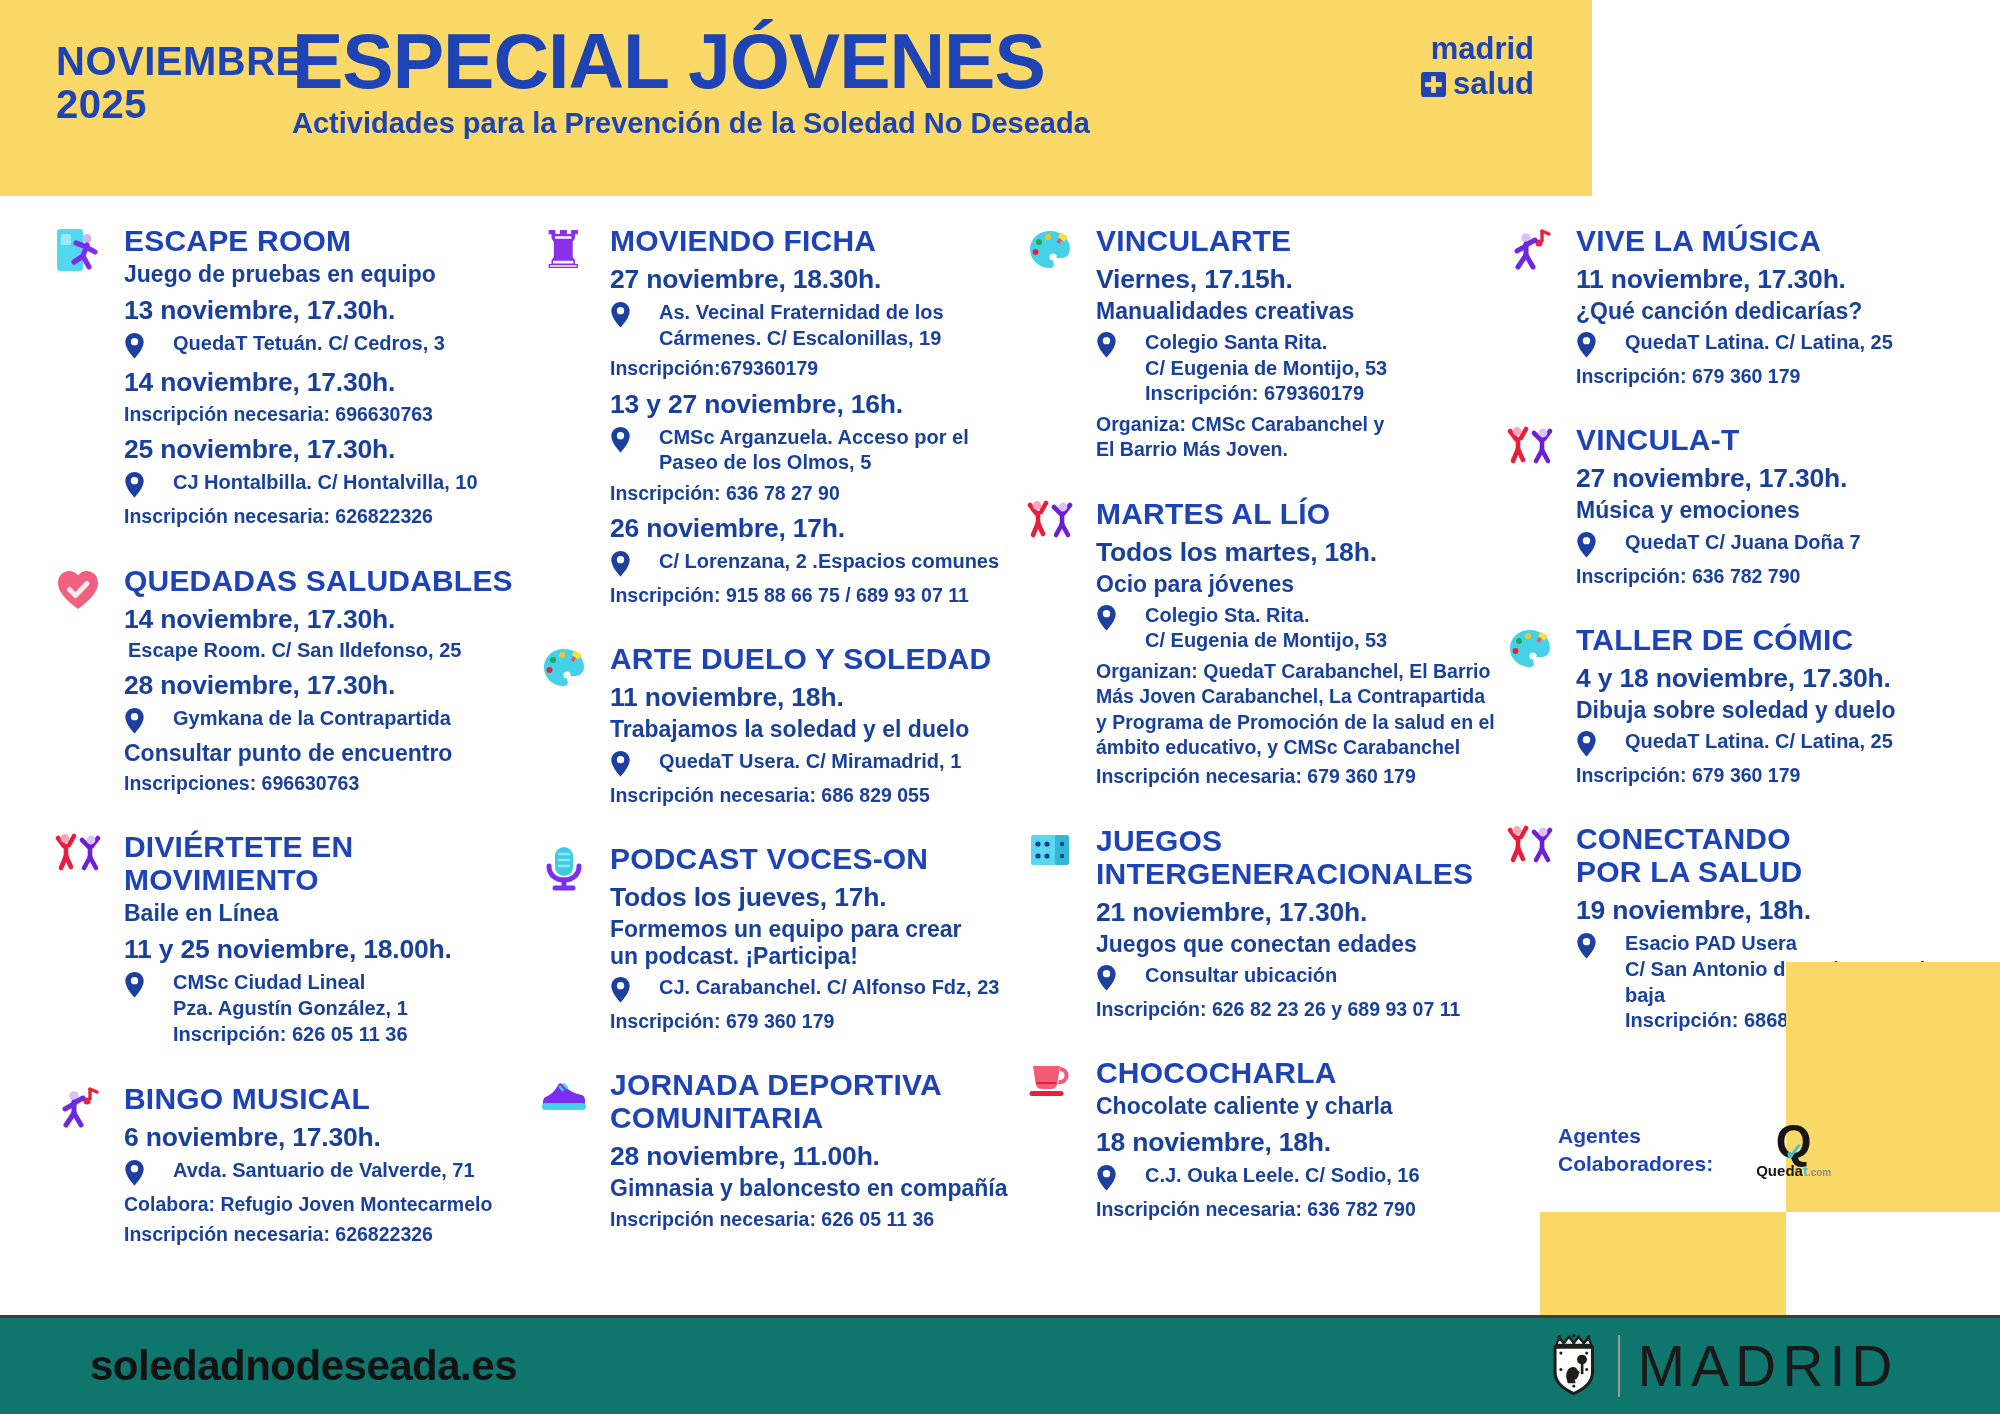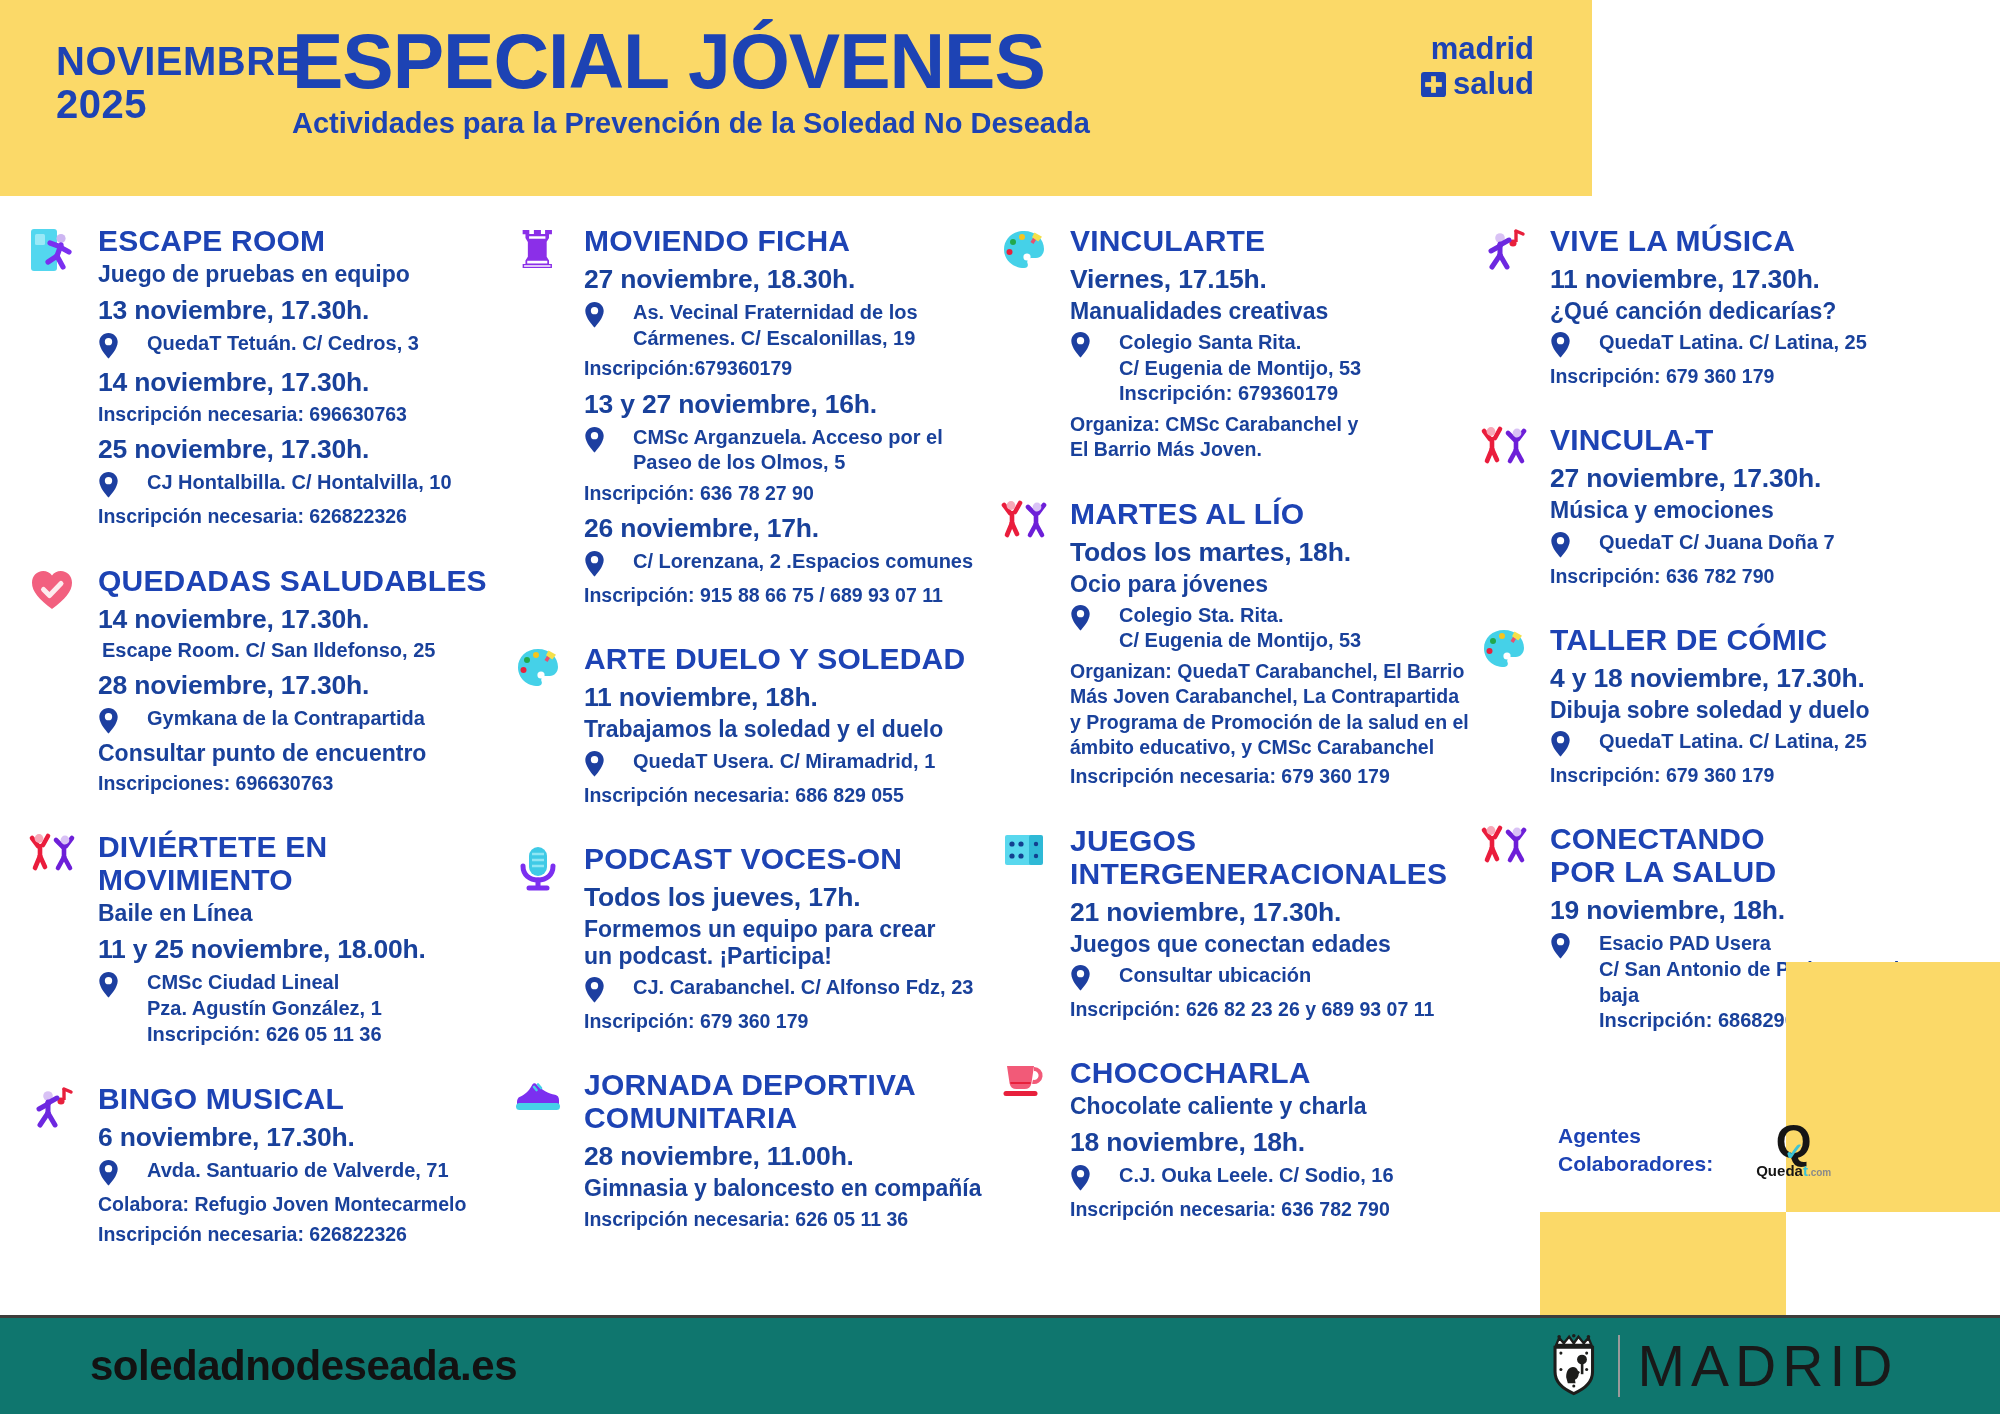--- a/index.html
+++ b/index.html
@@ -19,21 +19,21 @@
   .hdr-left{position:absolute;left:56px;top:40px;font-size:40px;font-weight:800;line-height:1.07;
     color:var(--blue-h);white-space:pre-line;letter-spacing:.5px}
   .hdr-center{position:absolute;left:292px;right:300px;top:22px;text-align:left;color:var(--blue-h)}
   .hdr-title{font-size:77px;font-weight:800;letter-spacing:-1px;line-height:1.02;margin:0}
   .hdr-sub{font-size:29px;font-weight:600;margin-top:6px}
   .brand{position:absolute;right:58px;top:32px;text-align:right;color:var(--blue-h);
     font-weight:800;font-size:31px;line-height:1.12}
   .brand-row2{display:flex;align-items:center;gap:7px;}
   .brand-plus svg{width:25px;height:25px;display:block}
   
-  .main{position:absolute;left:0;top:196px;display:flex;padding:28px 0 0 28px;width:1946px}
+  .main{position:absolute;left:0;top:196px;display:flex;padding:28px 0 0 54px;width:1946px}
   .col{flex:none}
   .col:nth-child(1){width:486px}
   .col:nth-child(2){width:486px}
   .col:nth-child(3){width:480px}
   .col:nth-child(4){width:494px}
   .section{display:flex;margin-bottom:30px}
   .icon-cell{width:70px;flex:none;padding-top:2px}
   .icon-cell svg{width:48px;height:48px;display:block}
   .rook{font-size:52px;line-height:.95;color:#8b2fe8;font-family:"DejaVu Sans",sans-serif}
   .sec-body{flex:1;min-width:0;color:var(--blue-t)}

